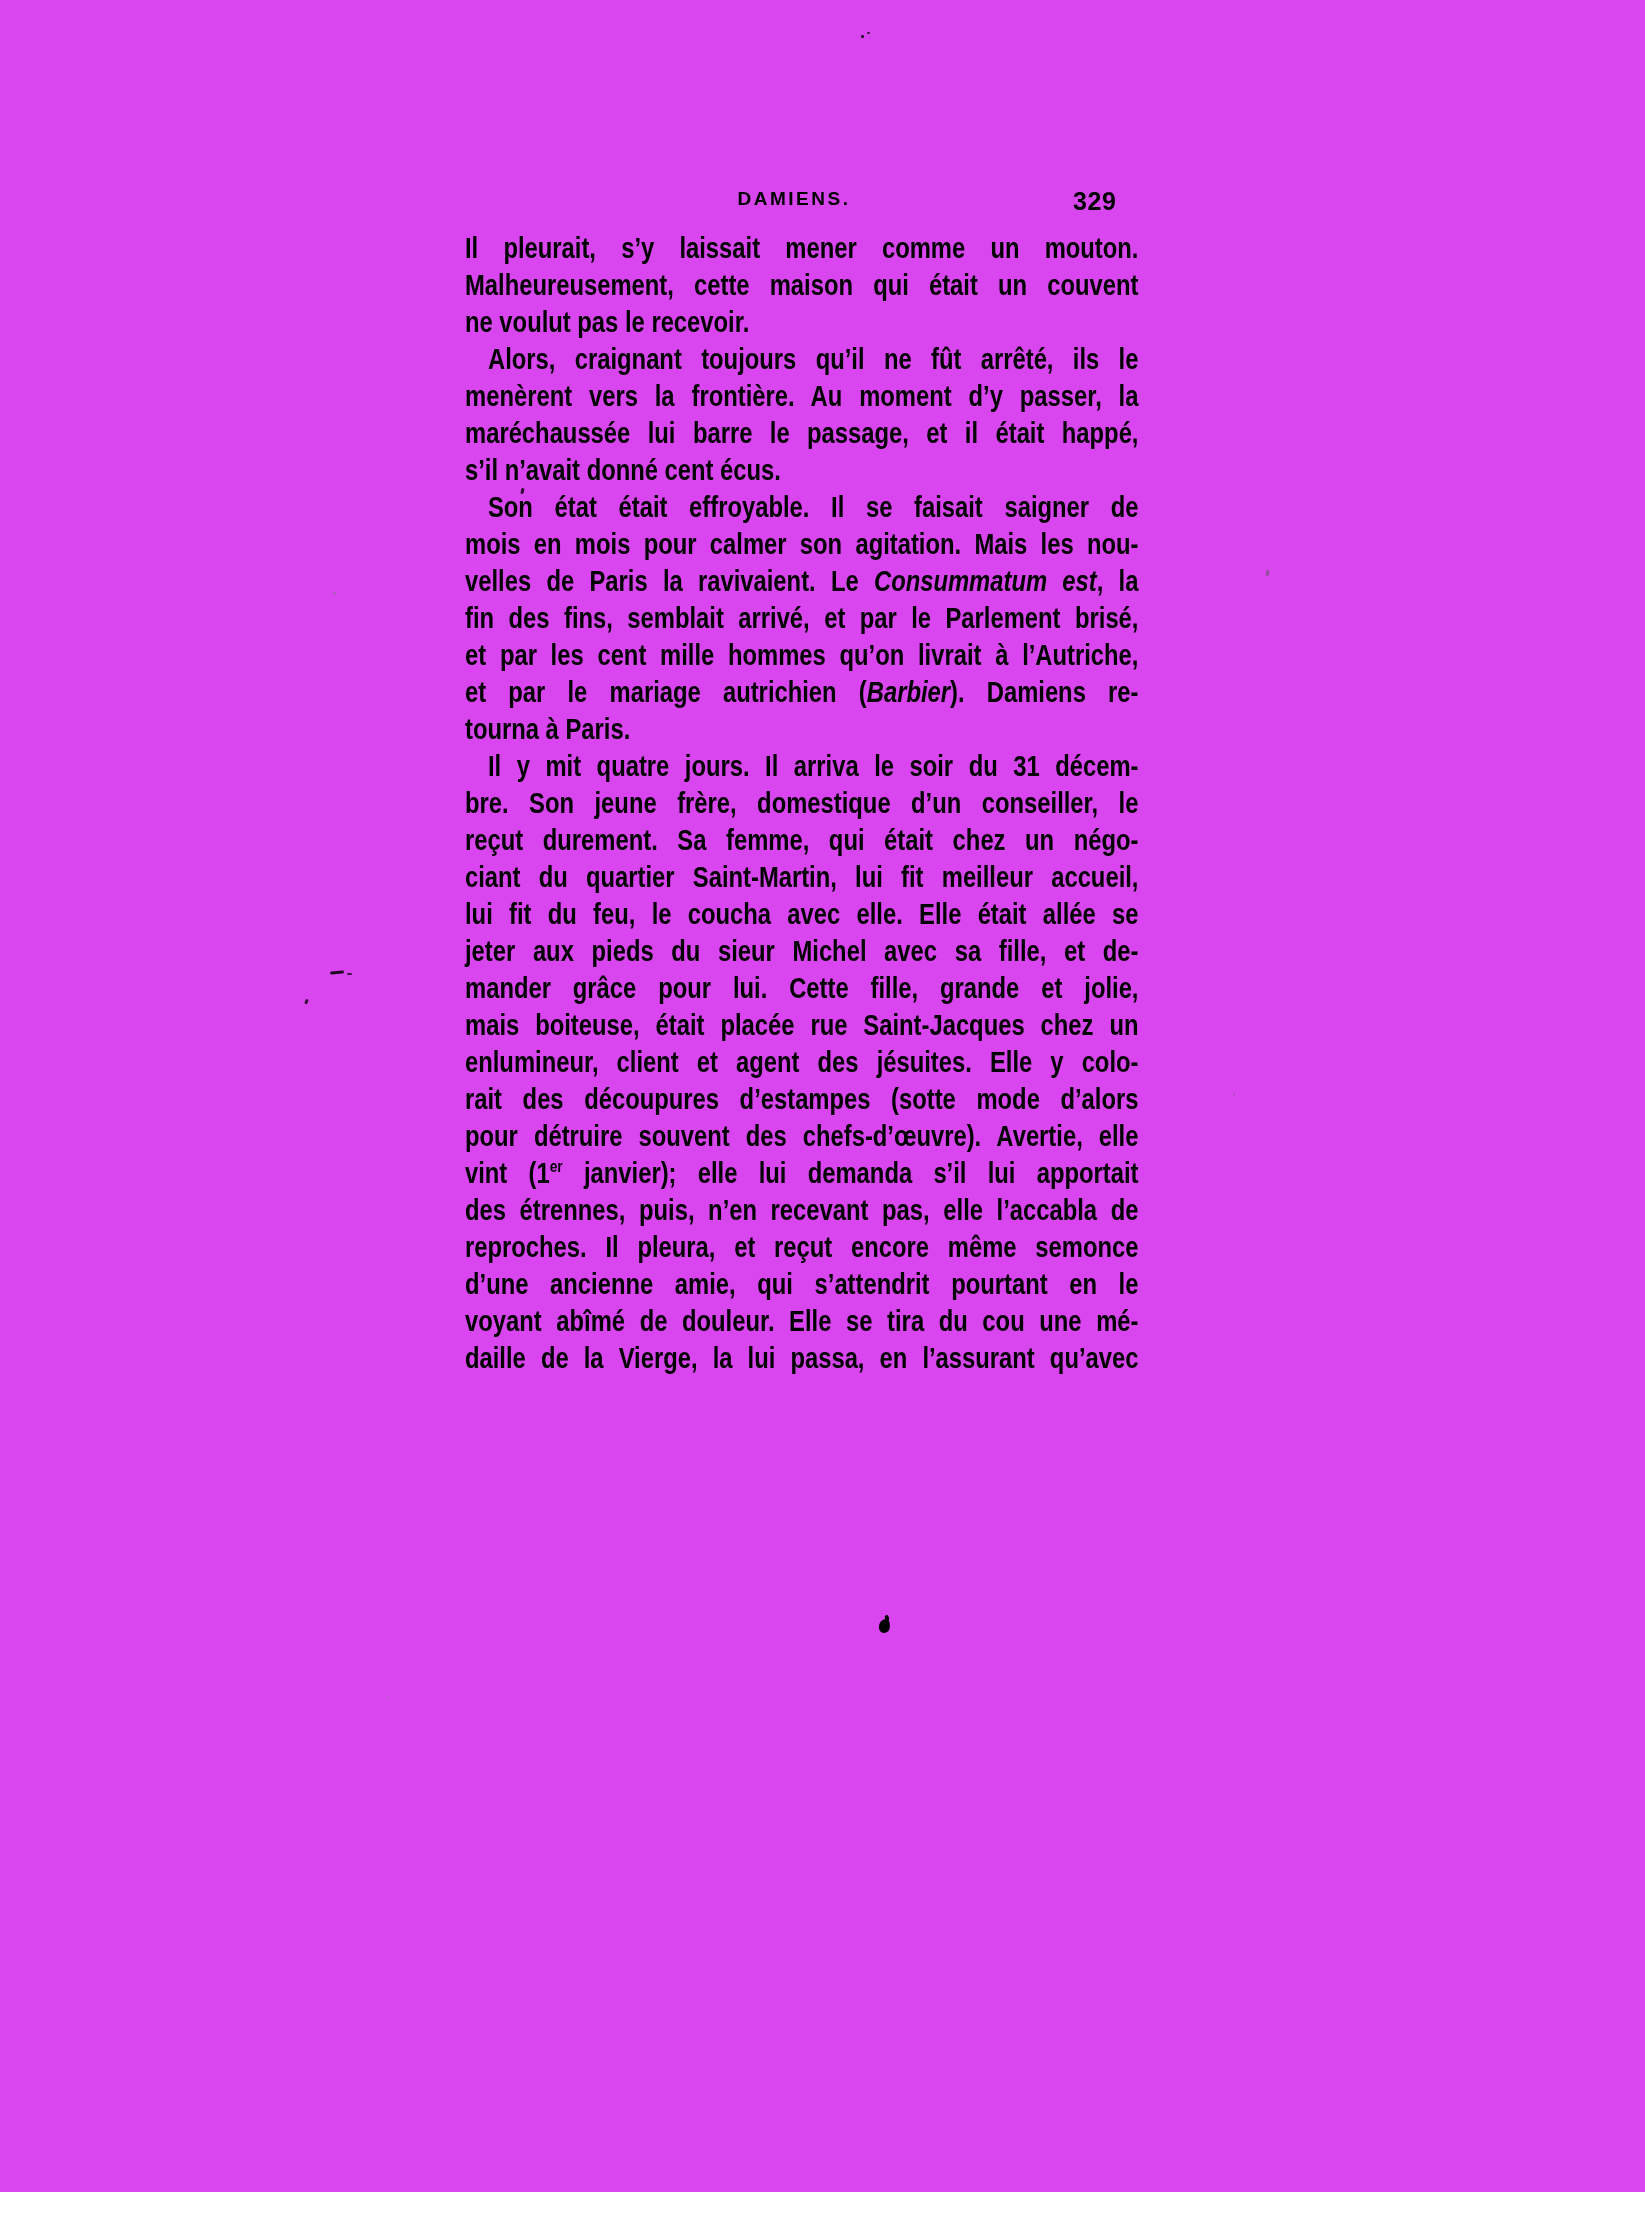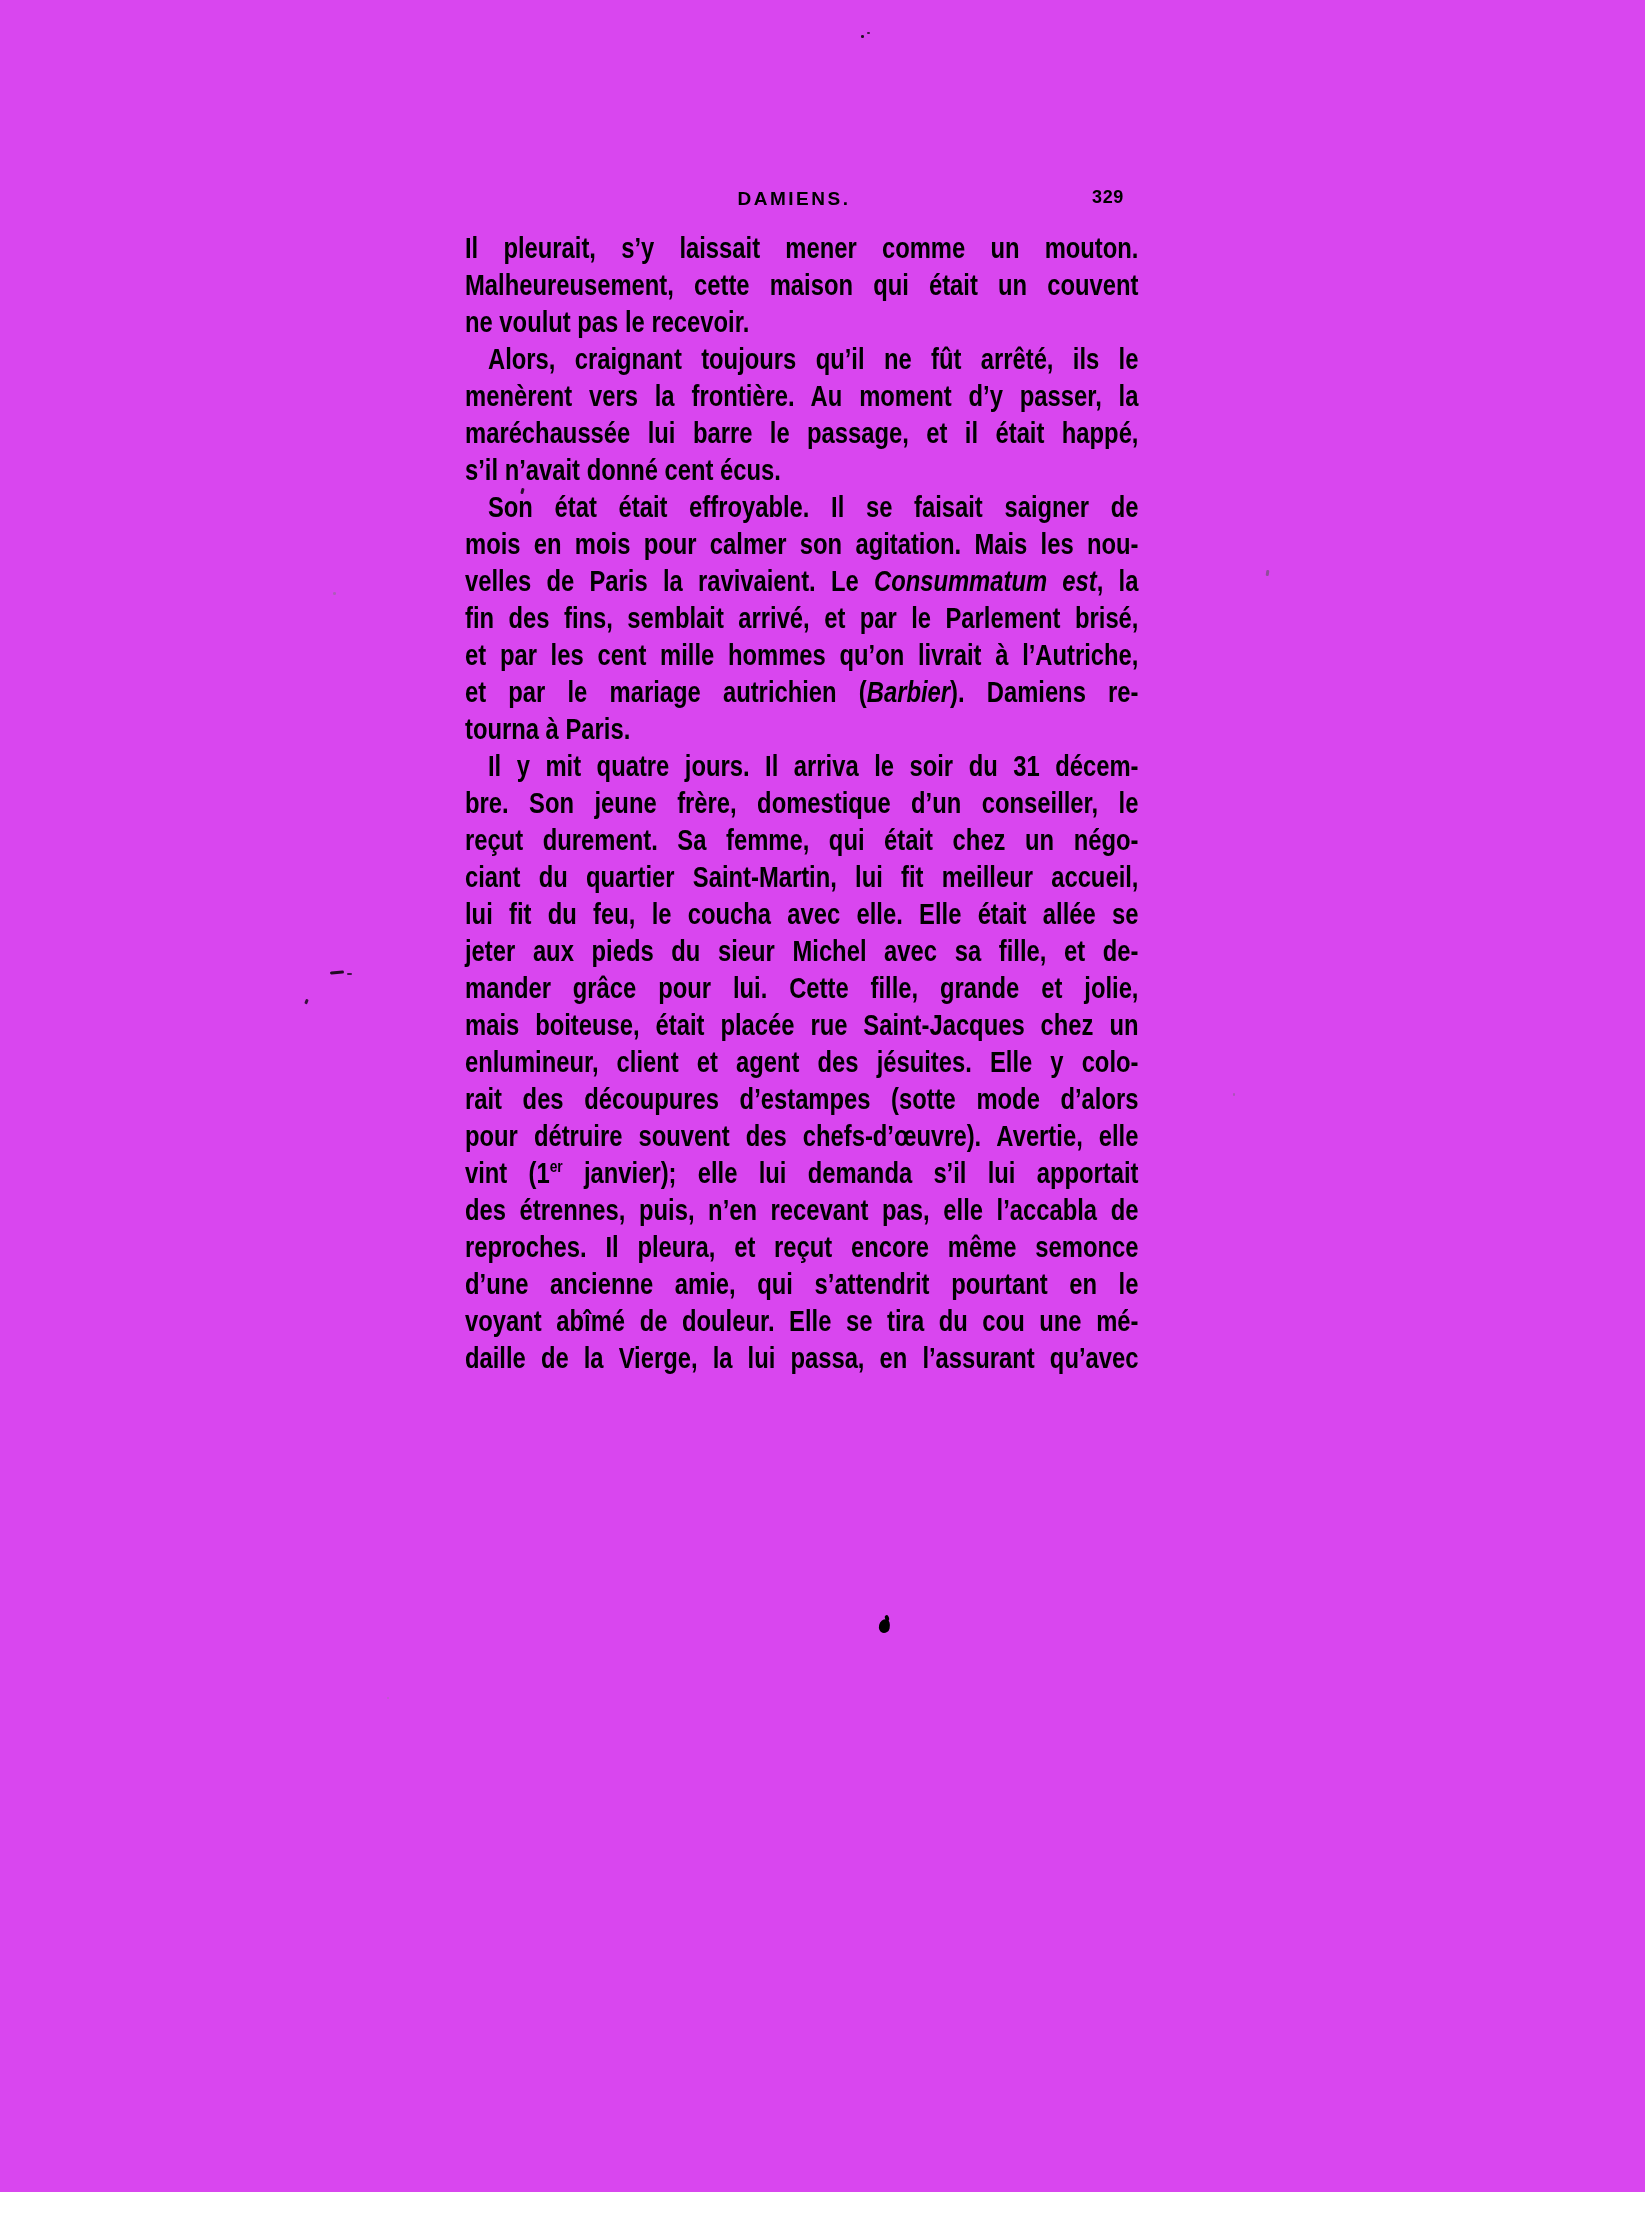--- a/index.html
+++ b/index.html
@@ -25,22 +25,22 @@
     font-size: 19px;
     font-weight: bold;
     letter-spacing: 2.5px;
     white-space: nowrap;
   }
   #page-number {
     position: absolute;
     top: 187px;
     left: 1073px;
     width: 70px;
-    text-align: center;
-    font-size: 18px;
+    text-align: left;
+    font-size: 25px;
     font-weight: bold;
     letter-spacing: 0.6px;
   }
   
   #text-block {
     position: absolute;
     left: 465px;
     top: 230px;
     width: 821px;
     transform: scaleX(0.8203);

